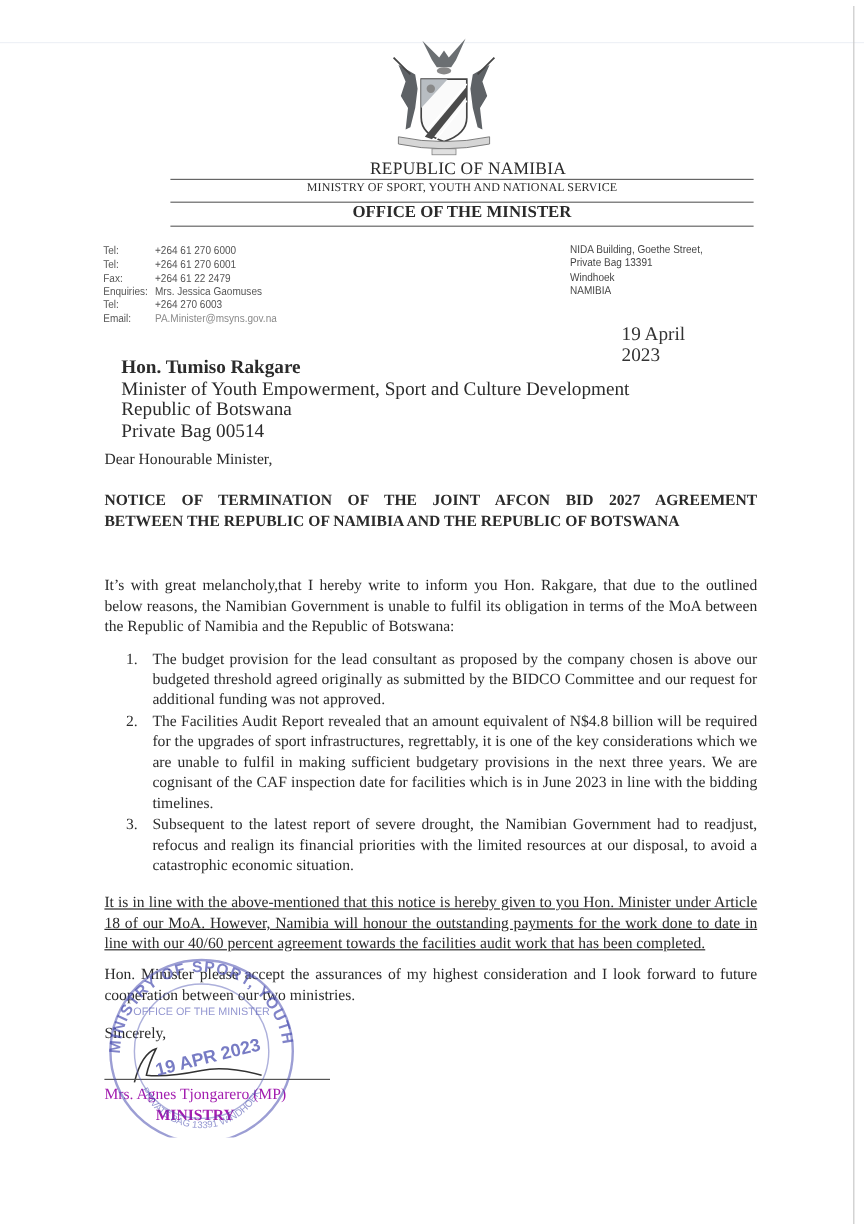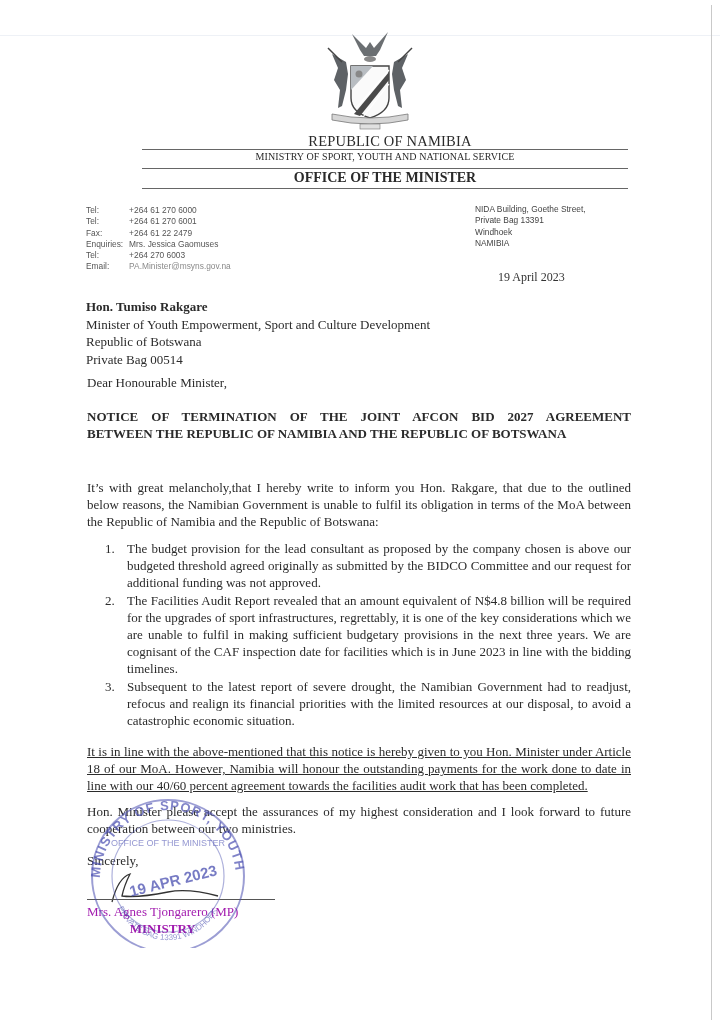--- a/index.html
+++ b/index.html
@@ -20,23 +20,23 @@
     .rule { position: absolute; left: 142px; width: 486px; height: 1px; background: #666; }
     .hdr-ministry { position: absolute; left: 142px; width: 486px; top: 151px; text-align: center; font-size: 10px; font-weight: normal; color: #2a2a2a; letter-spacing: 0.1px; }
     .hdr-office { position: absolute; left: 142px; width: 486px; top: 170px; text-align: center; font-size: 14px; font-weight: bold; color: #2a2a2a; }
 
     .contacts { position: absolute; left: 86px; top: 204px; font-family: "Liberation Sans", "DejaVu Sans", sans-serif; font-size: 9.5px; color: #555; line-height: 11.3px; transform: scaleX(0.88); transform-origin: left top; }
     .contacts .row { display: flex; }
     .contacts .lbl { width: 49px; }
     .contacts .email-val { color: #8a8a8a; }
 
     .address-right { position: absolute; left: 475px; top: 203px; font-family: "Liberation Sans", "DejaVu Sans", sans-serif; font-size: 9.5px; color: #444; line-height: 11.3px; transform: scaleX(0.88); transform-origin: left top; }
-    .date { position: absolute; left: 498px; top: 270px; font-size: 12px; color: #333; }
+    .date { position: absolute; left: 518px; top: 270px; font-size: 16px; color: #333; }
 
-    .recipient { position: absolute; left: 86px; top: 298px; font-size: 13px; line-height: 17.5px; color: #2b2b2b; }
+    .recipient { position: absolute; left: 101px; top: 298px; font-size: 16px; line-height: 17.5px; color: #2b2b2b; }
     .recipient .name { font-weight: bold; }
 
     .salutation { position: absolute; left: 87px; top: 375px; font-size: 13px; color: #2b2b2b; }
     .subject { position: absolute; left: 87px; top: 408px; width: 544px; font-size: 13px; font-weight: bold; line-height: 17px; color: #2b2b2b; text-align: justify; text-align-last: left; }
     .subject .l1 { text-align: justify; text-align-last: justify; display: block; }
 
     .para { position: absolute; left: 87px; width: 544px; font-size: 13px; line-height: 17.2px; color: #2b2b2b; text-align: justify; }
     .p1 { top: 479px; }
     .list { position: absolute; left: 105px; top: 540px; width: 526px; font-size: 13px; line-height: 17.2px; color: #2b2b2b; }
     .list .item { display: flex; text-align: justify; }

